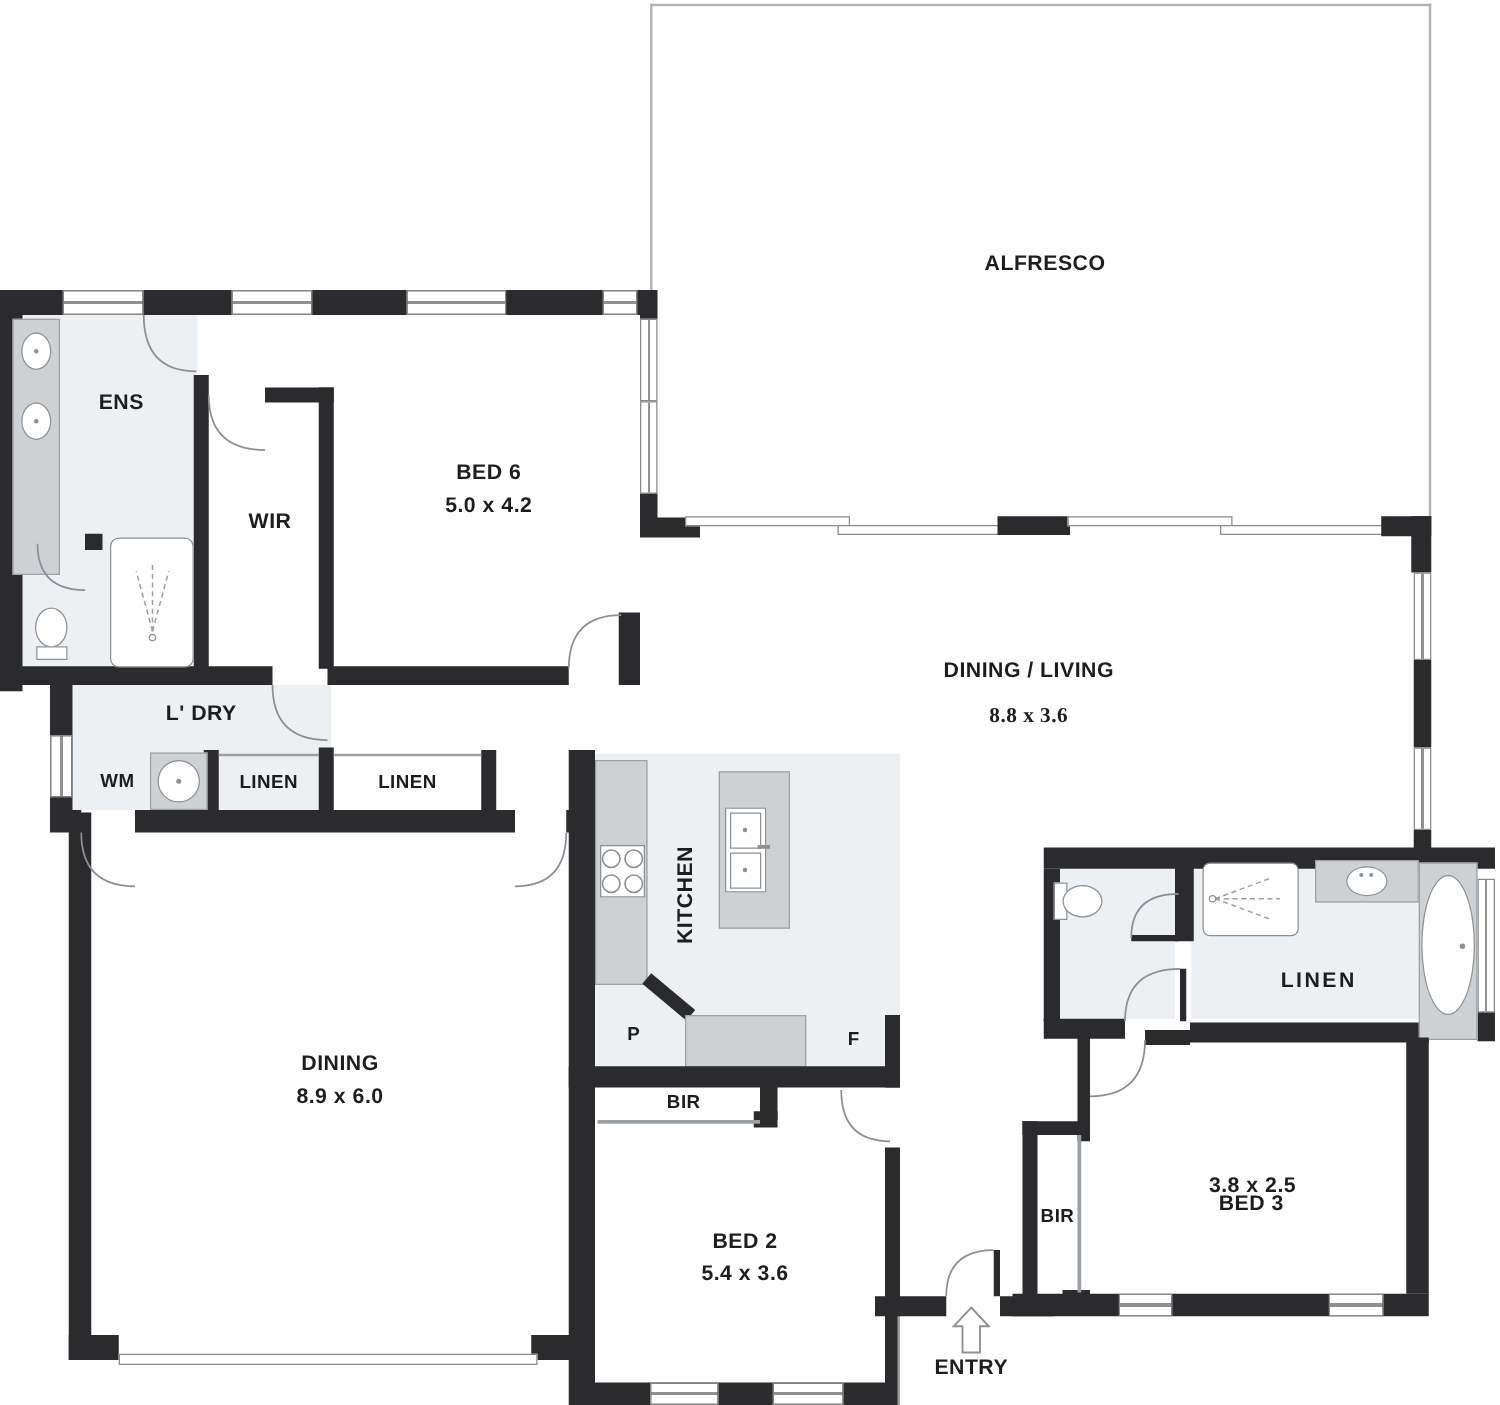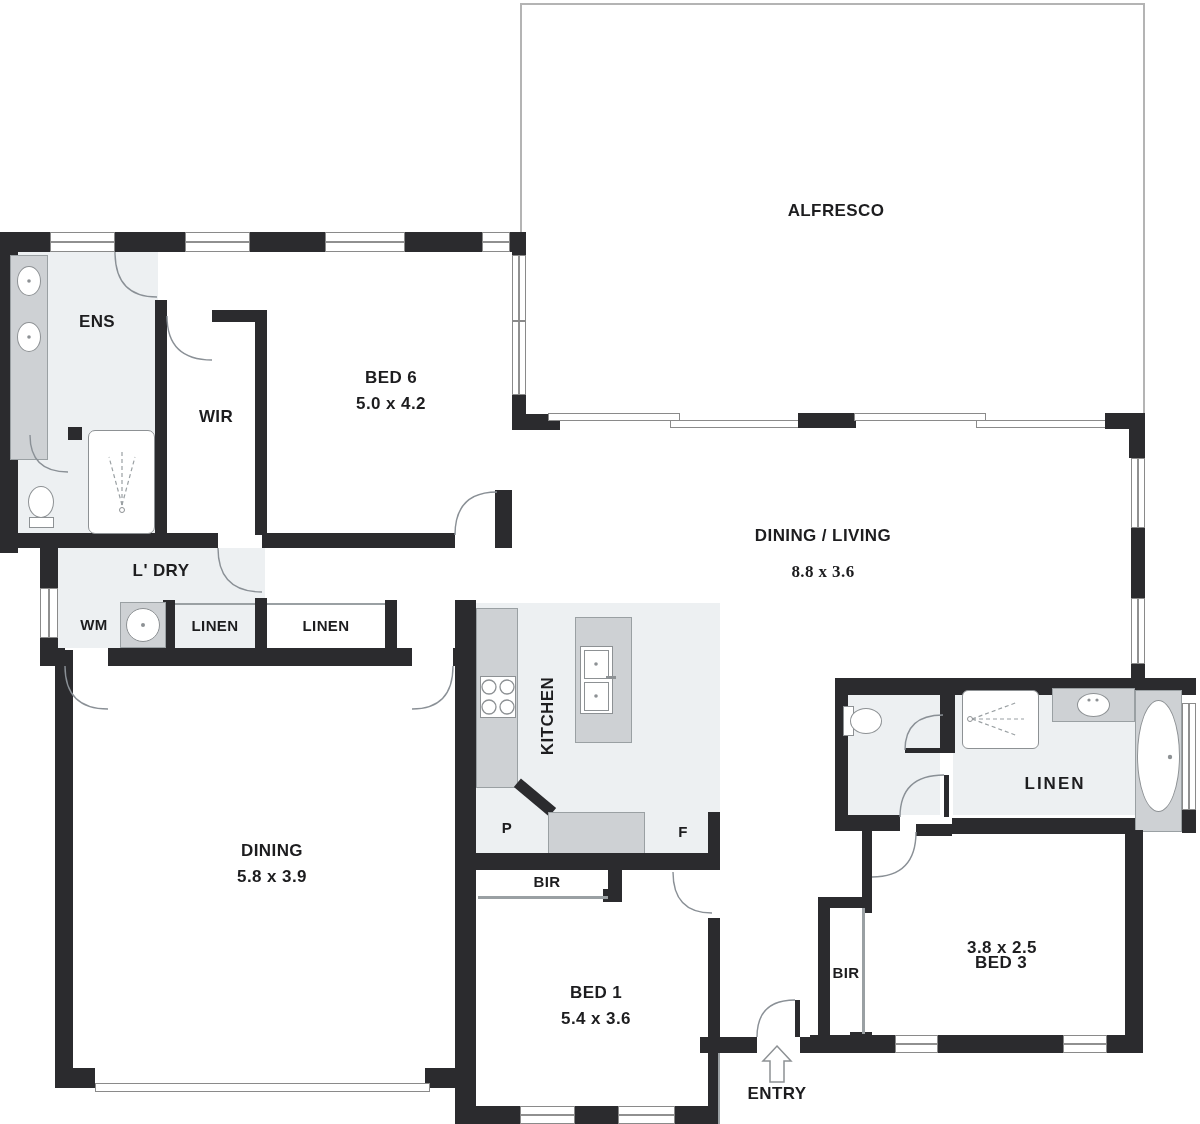--- a/index.html
+++ b/index.html
@@ -218,24 +218,24 @@
   <div class="lbl" style="left:161px;top:571px;">L' DRY</div>
   <div class="lbl sm" style="left:94px;top:625px;">WM</div>
   <div class="lbl sm" style="left:215px;top:626px;">LINEN</div>
   <div class="lbl sm" style="left:326px;top:626px;">LINEN</div>
 
   <div class="lbl vert" style="left:548px;top:716px;">KITCHEN</div>
   <div class="lbl sm" style="left:507px;top:828px;">P</div>
   <div class="lbl sm" style="left:683px;top:832px;">F</div>
 
   <div class="lbl" style="left:272px;top:851px;">DINING</div>
-  <div class="lbl" style="left:272px;top:877px;">5.8 x 3.9</div>
+  <div class="lbl" style="left:272px;top:877px;">8.9 x 6.0</div>
 
   <div class="lbl sm" style="left:547px;top:882px;">BIR</div>
-  <div class="lbl" style="left:596px;top:993px;">BED 1</div>
+  <div class="lbl" style="left:596px;top:993px;">BED 2</div>
   <div class="lbl" style="left:596px;top:1019px;">5.4 x 3.6</div>
 
   <div class="lbl" style="left:1055px;top:784px;letter-spacing:2px;">LINEN</div>
 
   <div class="lbl sm" style="left:846px;top:973px;">BIR</div>
   <div class="lbl" style="left:1001px;top:963px;">BED 3</div>
   <div class="lbl" style="left:1002px;top:948px;">3.8 x 2.5</div>
 
   <div class="lbl" style="left:777px;top:1094px;">ENTRY</div>
 </div>

